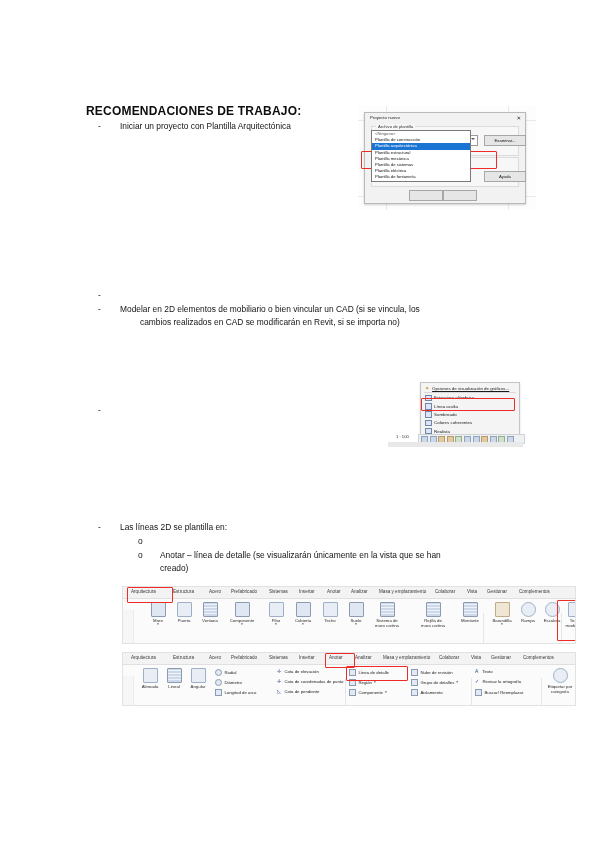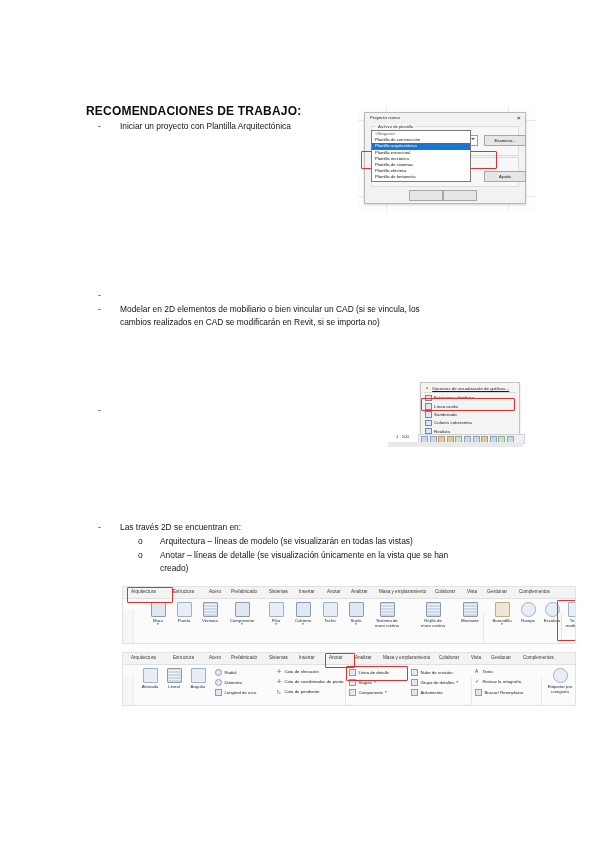--- a/index.html
+++ b/index.html
@@ -7,21 +7,21 @@
        font-family:"Liberation Sans","DejaVu Sans",sans-serif;color:#101010;}
 
   .page{position:absolute;inset:0;background:#fff;}
 
   
   .doc-title{position:absolute;left:86px;top:72px;font-size:12px;font-weight:bold;
              letter-spacing:.2px;color:#0d0d0d;margin-top:32px;}
 
   .bullet{position:absolute;display:flex;font-size:8.4px;line-height:13.2px;color:#141414;}
   .bullet .dash{width:22px;flex:0 0 22px;}
-  .bullet .btxt{white-space:pre-line;}
+  .bullet .btxt{white-space:pre-line;text-align:center;}
 
   .sub{position:absolute;display:flex;font-size:8.4px;line-height:13.4px;color:#141414;}
   .sub .circ{width:22px;flex:0 0 22px;}
   .sub .stxt{white-space:pre-line;}
 
   
   .shot{position:absolute;background:#fff;}
   .redbox{position:absolute;border:1.3px solid #ee2b26;border-radius:1px;pointer-events:none;}
 
   
@@ -129,31 +129,30 @@
     <span class="btxt">Modelar en 2D elementos de mobiliario o bien vincular un CAD (si se vincula, los
 cambios realizados en CAD se modificarán en Revit, si se importa no)</span>
   </div>
 
   <div class="bullet" style="left:98px;top:404px;width:300px;">
     <span class="dash">-</span>
   </div>
 
   <div class="bullet" style="left:98px;top:521px;width:340px;">
     <span class="dash">-</span>
-    <span class="btxt">Las través 2D se encuentran en:</span>
+    <span class="btxt">Las líneas 2D se plantilla en:</span>
   </div>
 
   <div class="sub" style="left:138px;top:535px;width:400px;">
     <span class="circ">o</span>
-    <span class="stxt">Arquitectura – líneas de modelo (se visualizarán en todas las vistas)</span>
   </div>
 
   <div class="sub" style="left:138px;top:549px;width:400px;">
     <span class="circ">o</span>
-    <span class="stxt">Anotar – líneas de detalle (se visualización únicamente en la vista que se han
+    <span class="stxt">Anotar – línea de detalle (se visualizarán únicamente en la vista que se han
 creado)</span>
   </div>
 
   <div class="shot" id="dlgShot">
     <div class="dlg-guides">
       <div class="gline" style="left:0;top:14px;width:178px;height:1px;"></div>
       <div class="gline" style="left:0;top:90px;width:178px;height:1px;"></div>
       <div class="gline" style="left:28px;top:0;width:1px;height:104px;"></div>
       <div class="gline" style="left:150px;top:0;width:1px;height:104px;"></div>
     </div>

